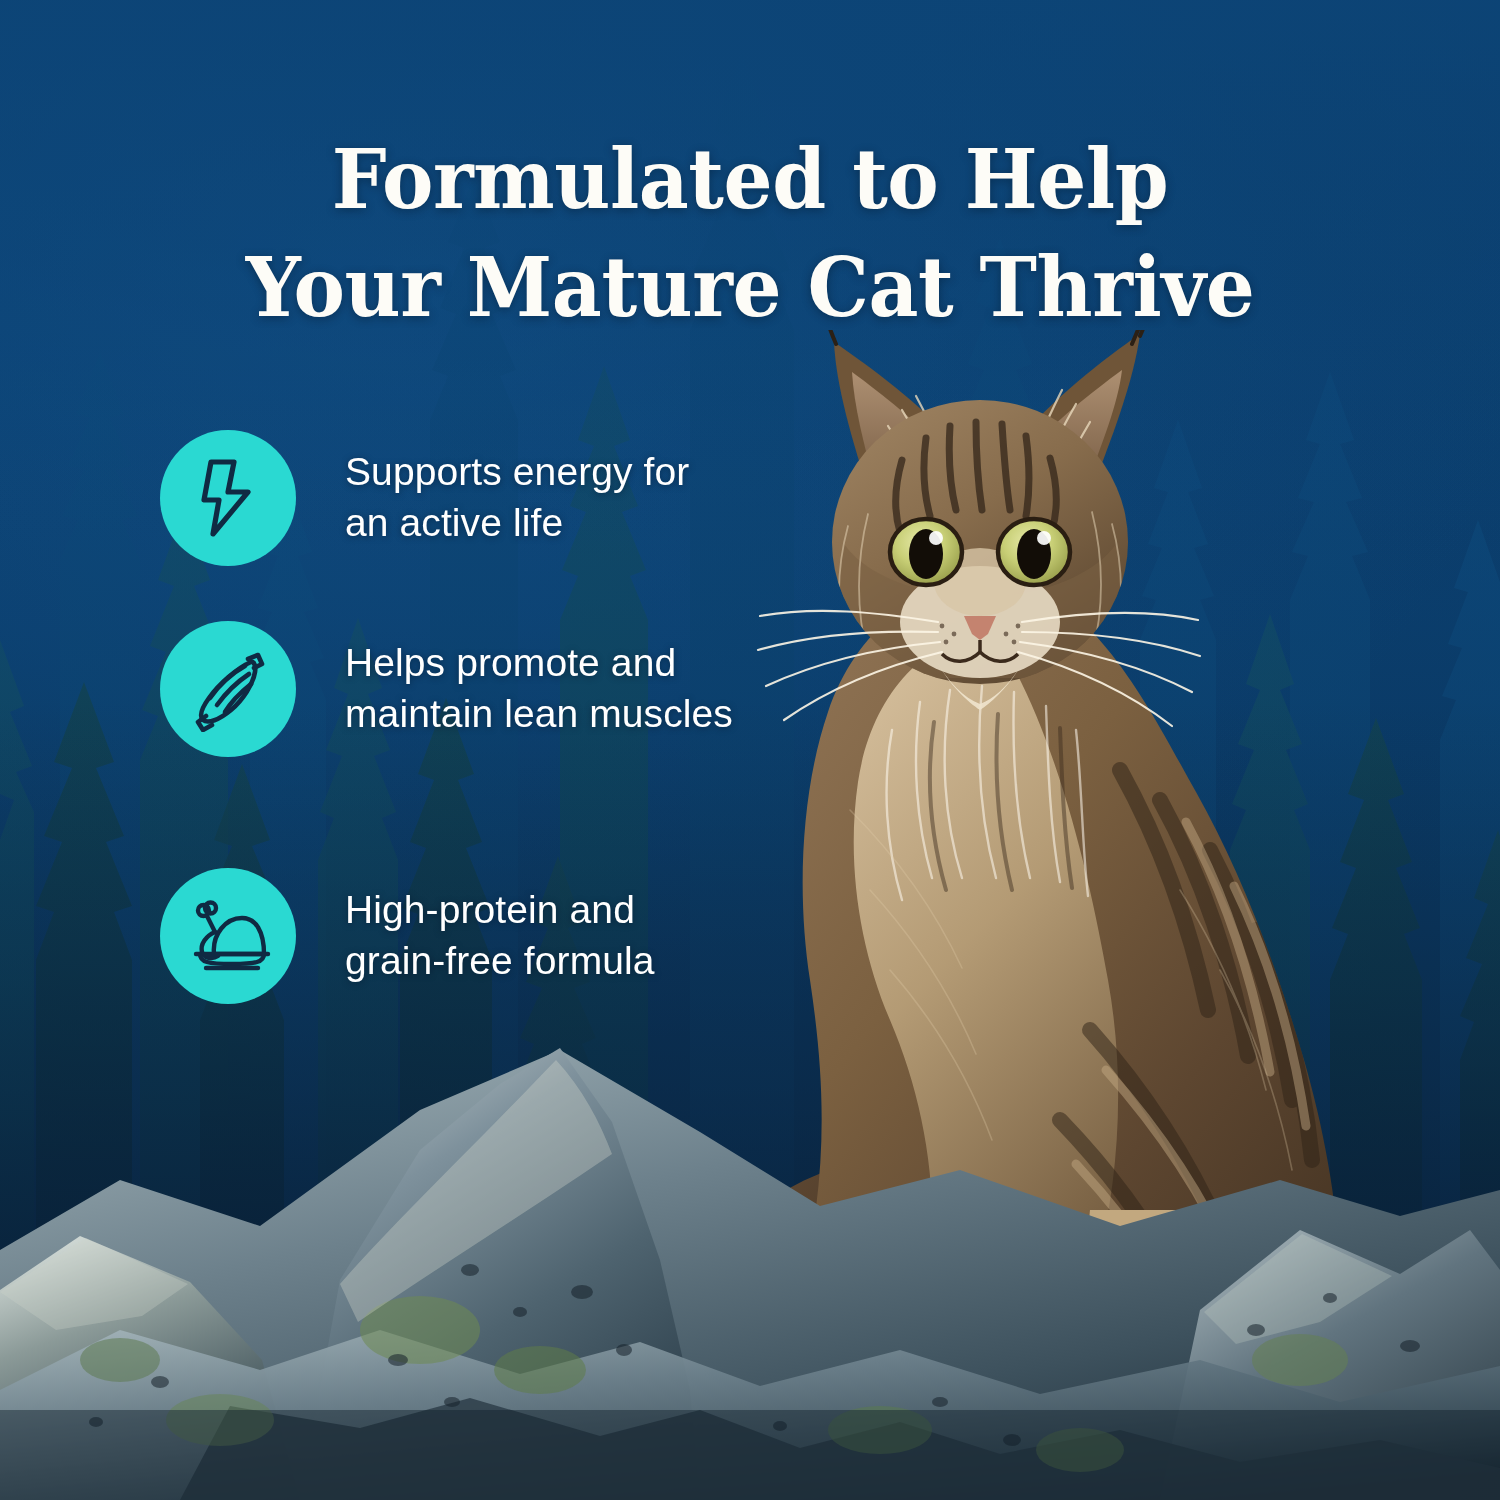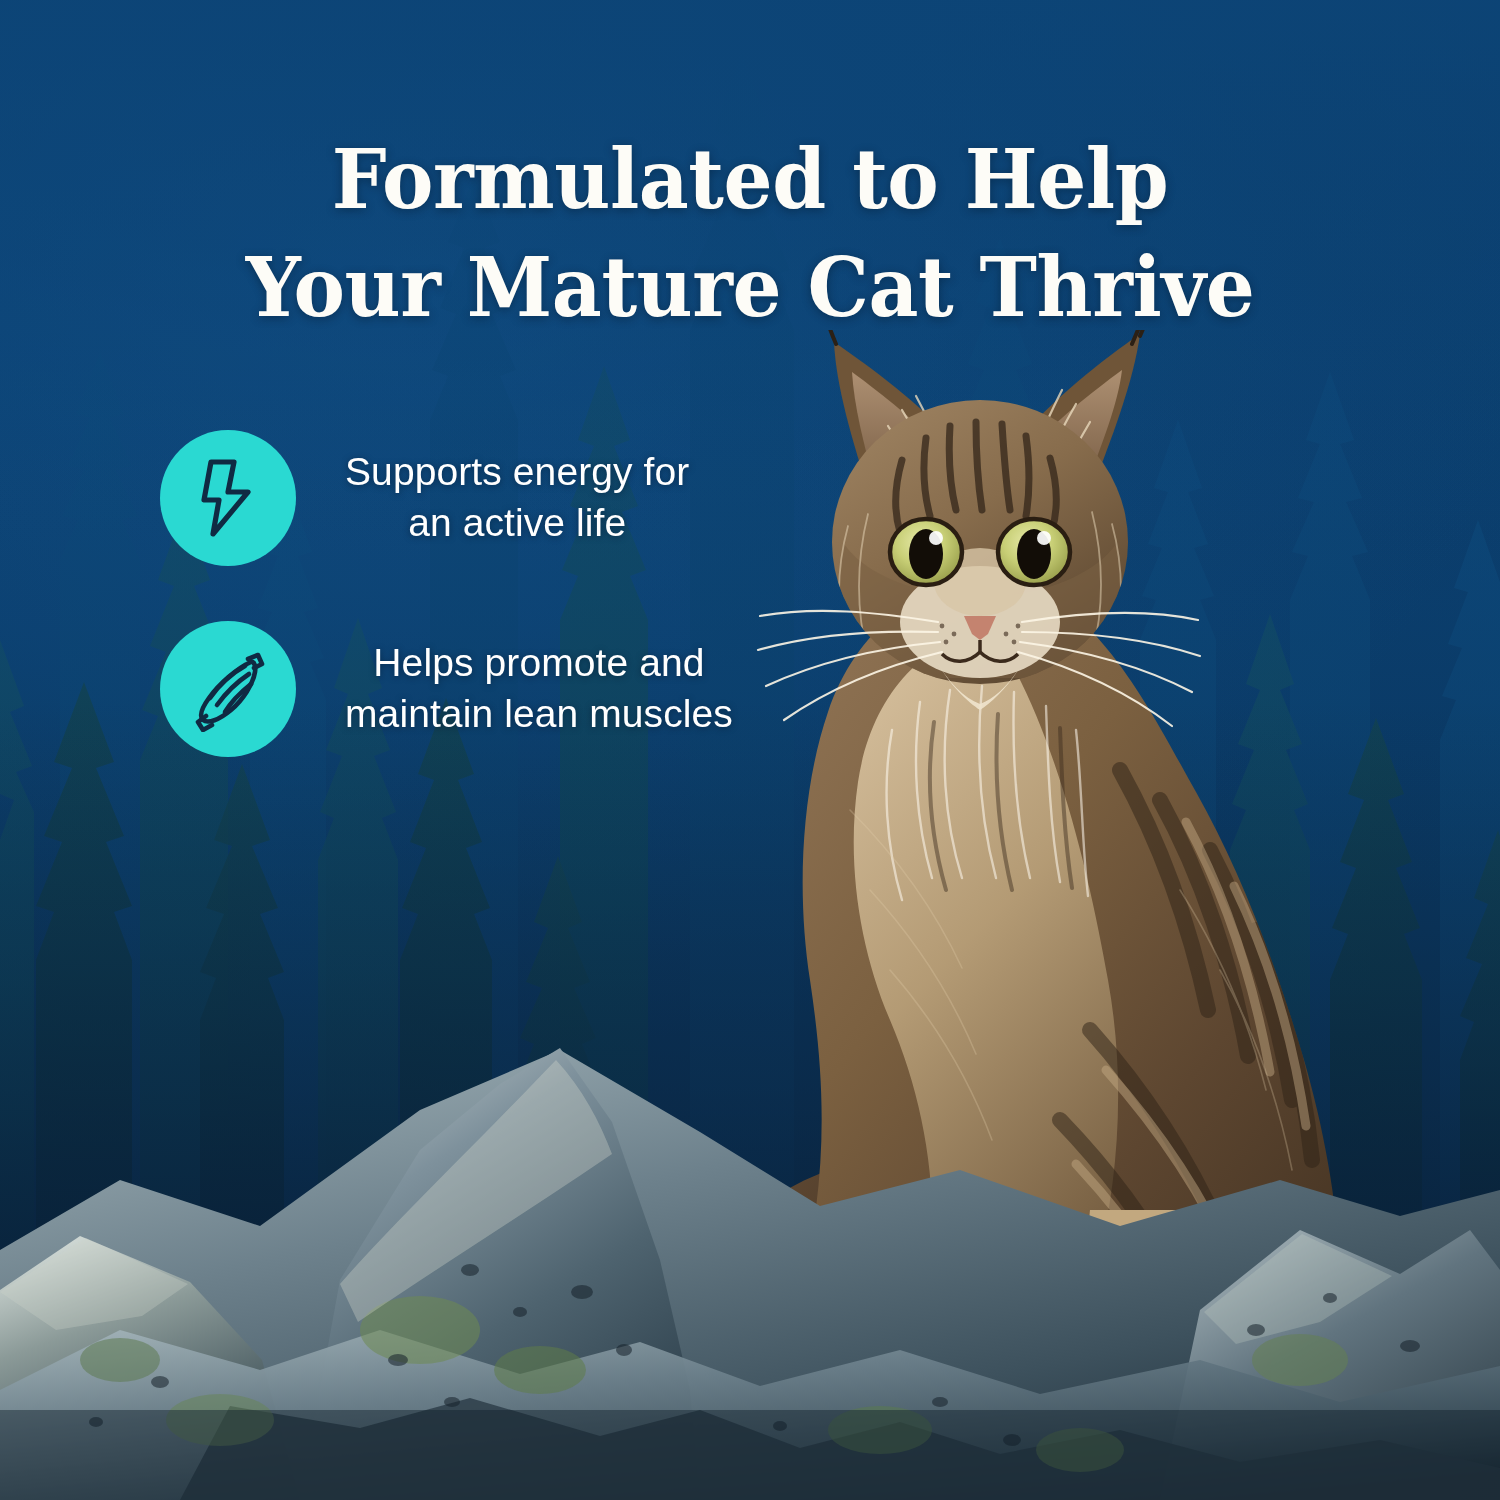--- a/index.html
+++ b/index.html
@@ -53,21 +53,21 @@
     line-height:1.30;
     letter-spacing:-0.5px;
     text-shadow:0 2px 10px rgba(3,22,42,.45);
     transform:scaleX(.93);
     transform-origin:50% 0;
     white-space:pre-line;
     z-index:6;
   }
 
   
-  .features { position:absolute; left:0; top:0; width:1500px; height:1460px; z-index:7;text-align:center; }
+  .features { position:absolute; left:0; top:0; width:1500px; height:1460px; z-index:7; }
   .feature {
     position:absolute;
     display:flex;
     align-items:center;
     gap:0;
     left:160px;
   }
   .feat-1 { top:430px; }
   .feat-2 { top:621px; }
   .feat-3 { top:868px; }
@@ -534,16 +534,38 @@
             <path d="M66 38 C56 46 46 56 40 66"></path>
             <path d="M63 13 L73 9 L77 18 L69 22"></path>
             <path d="M21 70 L13 76 L18 84 L27 79"></path>
           </svg>
         </span>
       </div>
       <div class="feat-text">Helps promote and
 maintain lean muscles</div>
     </div>
 
+    <div class="feature feat-3">
+      <div class="badge">
+        <span>
+          <svg width="88" height="88" viewBox="0 0 88 88" fill="none" stroke="#102a43" stroke-width="4.4" stroke-linejoin="round" stroke-linecap="round">
+
+            <path d="M30 62 C28 42 42 26 58 26 C72 26 80 40 80 62 Z"></path>
+
+            <path d="M31 40 C22 44 16 52 18 60 C20 66 28 68 34 64"></path>
+            <path d="M31 40 C28 34 25 28 23 24"></path>
+
+            <circle cx="19.5" cy="18.5" r="5.5"></circle>
+            <circle cx="26.5" cy="16" r="5.5"></circle>
+
+            <path d="M12 62 H84"></path>
+            <path d="M16 62 C16 70 24 72 48 72 C72 72 80 70 80 62"></path>
+            <path d="M22 76 H74"></path>
+          </svg>
+        </span>
+      </div>
+      <div class="feat-text">High-protein and
+grain-free formula</div>
+    </div>
 
   </div>
 
 </div>
 
 </body></html>

